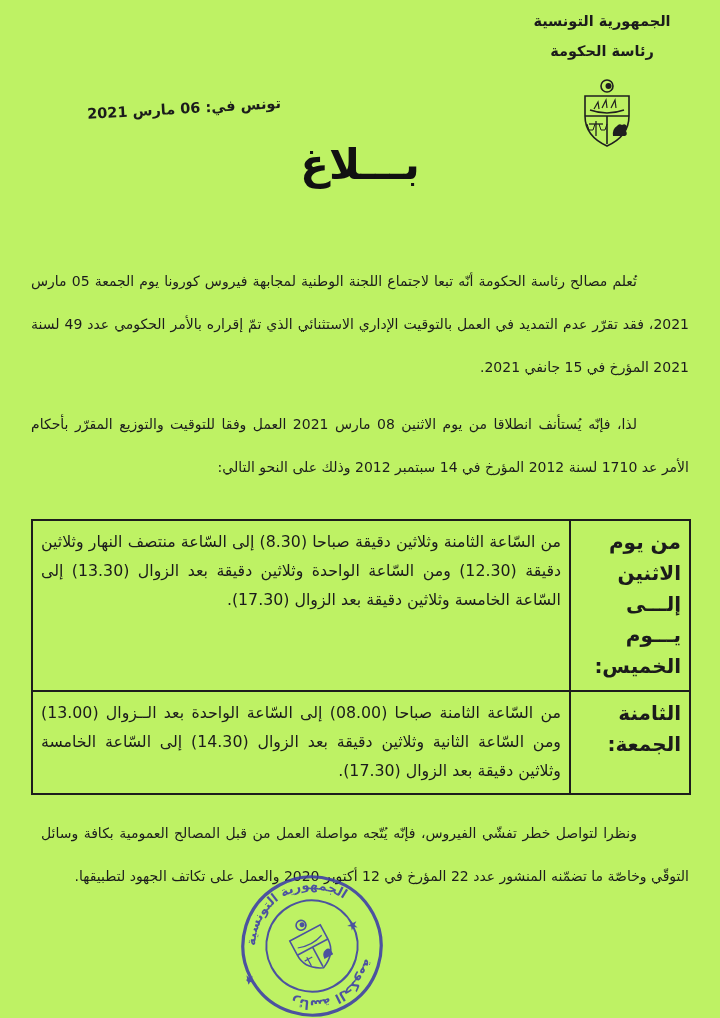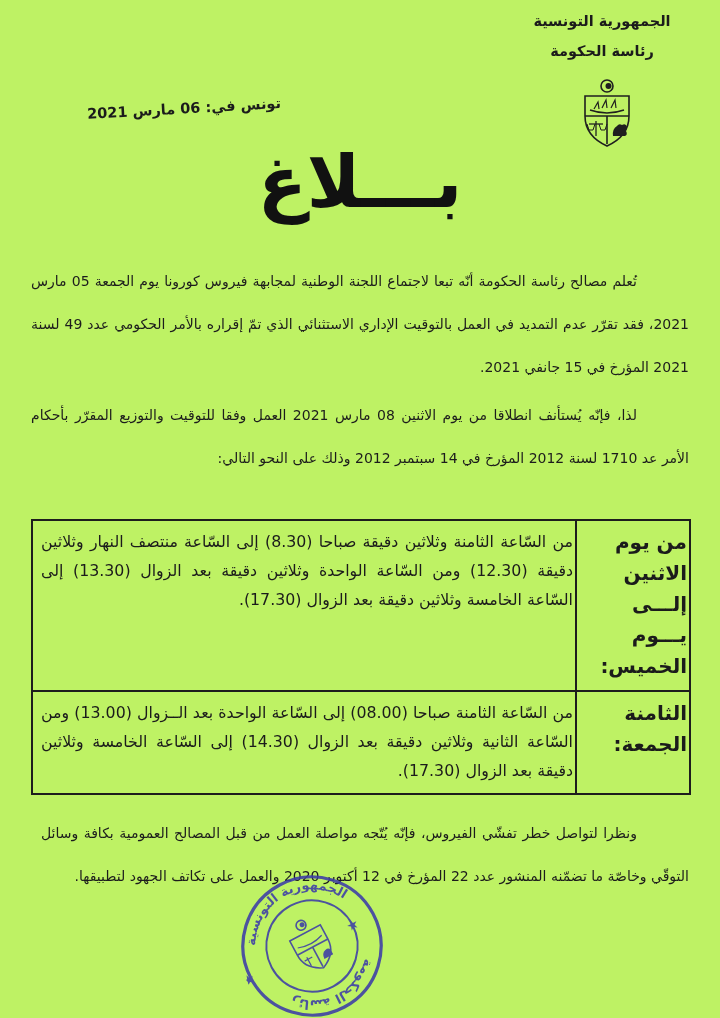--- a/index.html
+++ b/index.html
@@ -16,40 +16,40 @@
   .gov-header .line{margin-bottom:14px;white-space:nowrap;}
   .emblem-wrap{position:absolute;top:78px;left:576px;width:62px;height:76px;}
   .date-line{
     position:absolute;top:101px;left:66px;width:215px;
     font-weight:bold;font-size:14.5px;white-space:nowrap;direction:rtl;
     transform:rotate(-3.2deg);
   }
   
   .doc-title{
     position:absolute;top:140px;left:0;width:100%;
-    text-align:center;font-size:72px;font-weight:bold;color:#111;
+    text-align:center;font-size:42px;font-weight:bold;color:#111;
     letter-spacing:1px;
   }
   
   .para{
     position:absolute;right:31px;width:658px;
     font-size:14px;line-height:43px;text-align:justify;direction:rtl;
     text-indent:52px;color:#1c1c1c;
   }
   .p1{top:246px;}
-  .p2{top:380px;margin-left:28px;}
+  .p2{top:389px;margin-left:28px;}
   .p3{top:712px;}
   .p4{top:798px;width:648px;}
   
   .schedule{
     position:absolute;top:519px;right:29px;width:660px;
     border-collapse:collapse;table-layout:fixed;direction:rtl;
   }
   .schedule td{
-    border:2px solid #1d1d1d;vertical-align:top;padding:6px 2px 8px 8px;
+    border:2px solid #1d1d1d;vertical-align:top;padding:6px 8px 8px 8px;
   }
   .schedule .day-cell{
     width:102px;font-weight:bold;font-size:20px;line-height:31px;
     text-align:right;
   }
   .schedule .hours-cell{
     font-size:15.8px;line-height:29px;text-align:justify;
   }
   .schedule tr:first-child td{height:82px;}
   .schedule tr:last-child td{height:78px;margin-top:20px;}

